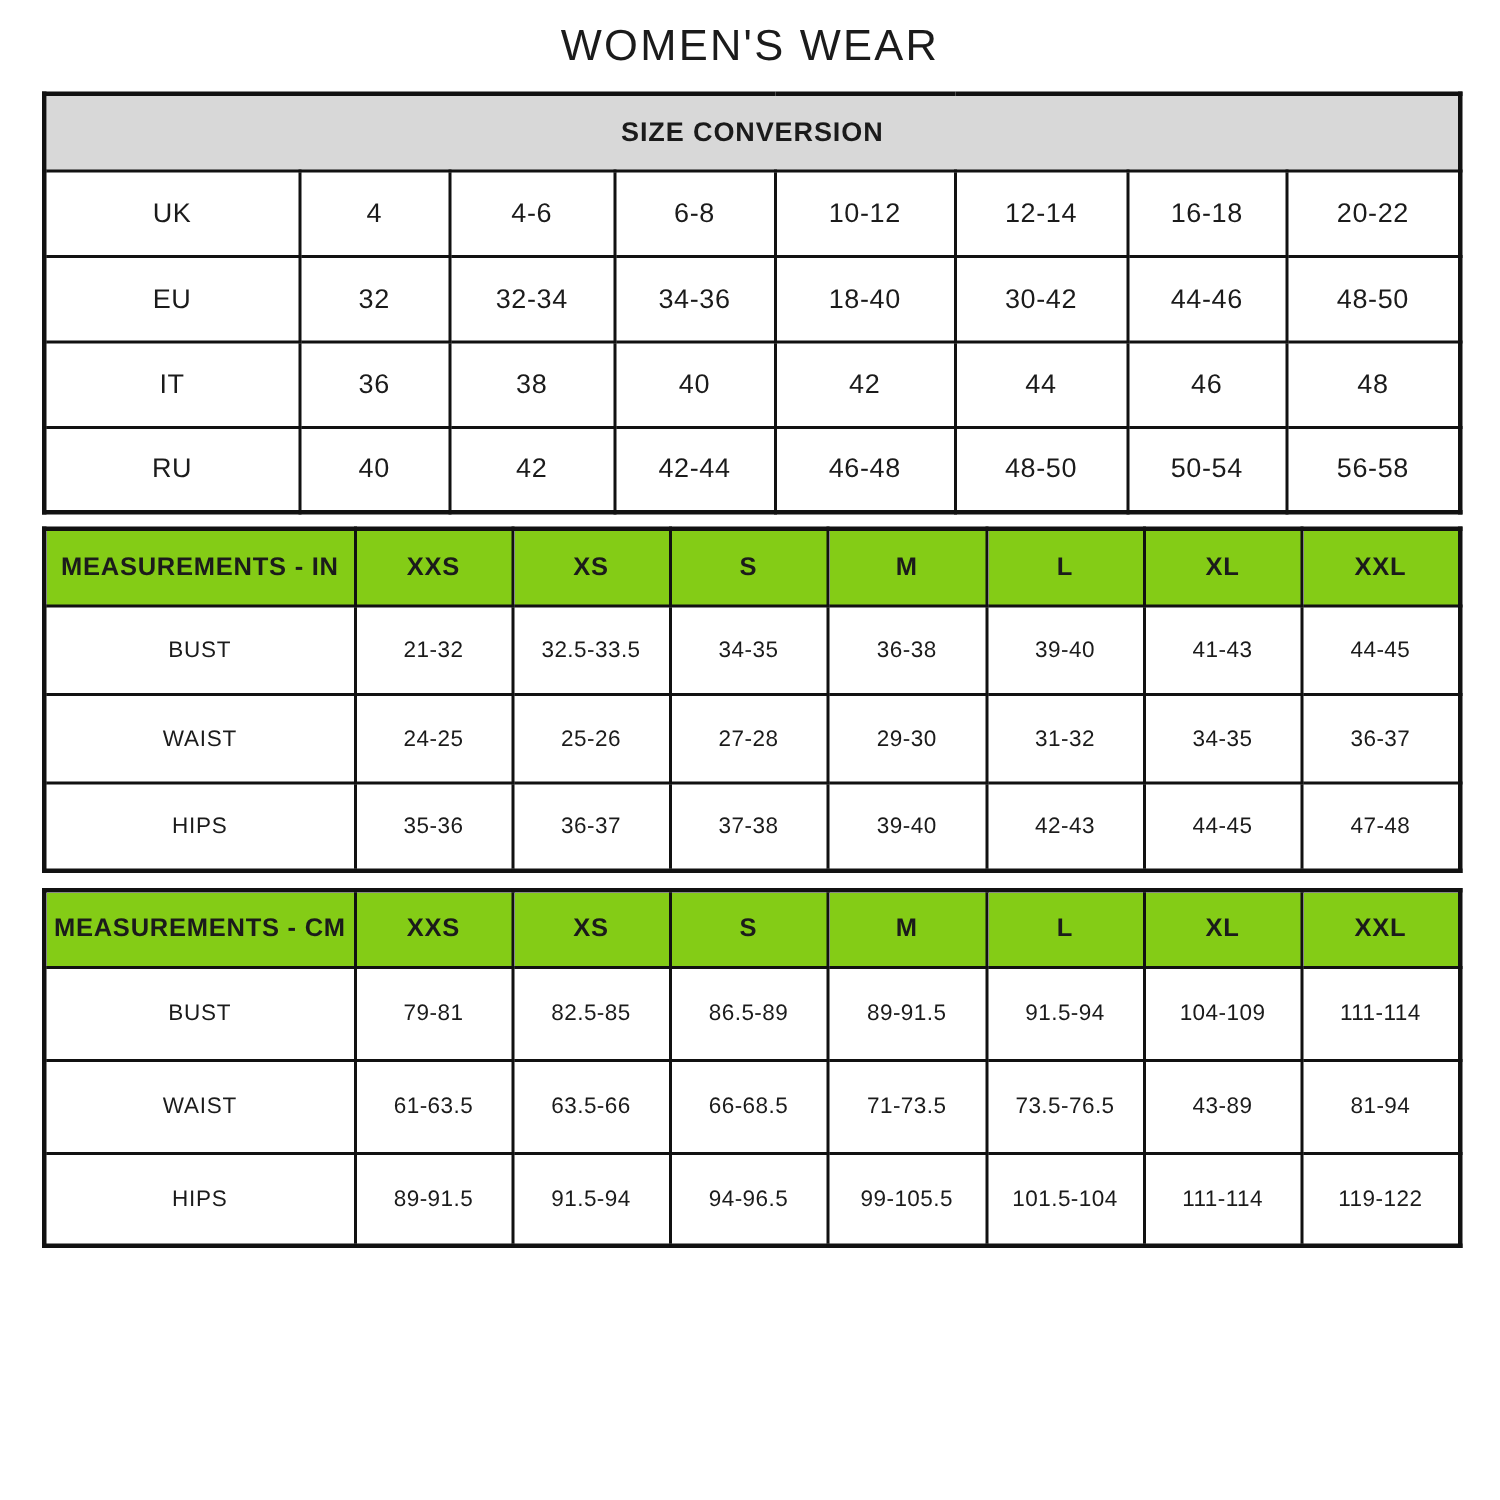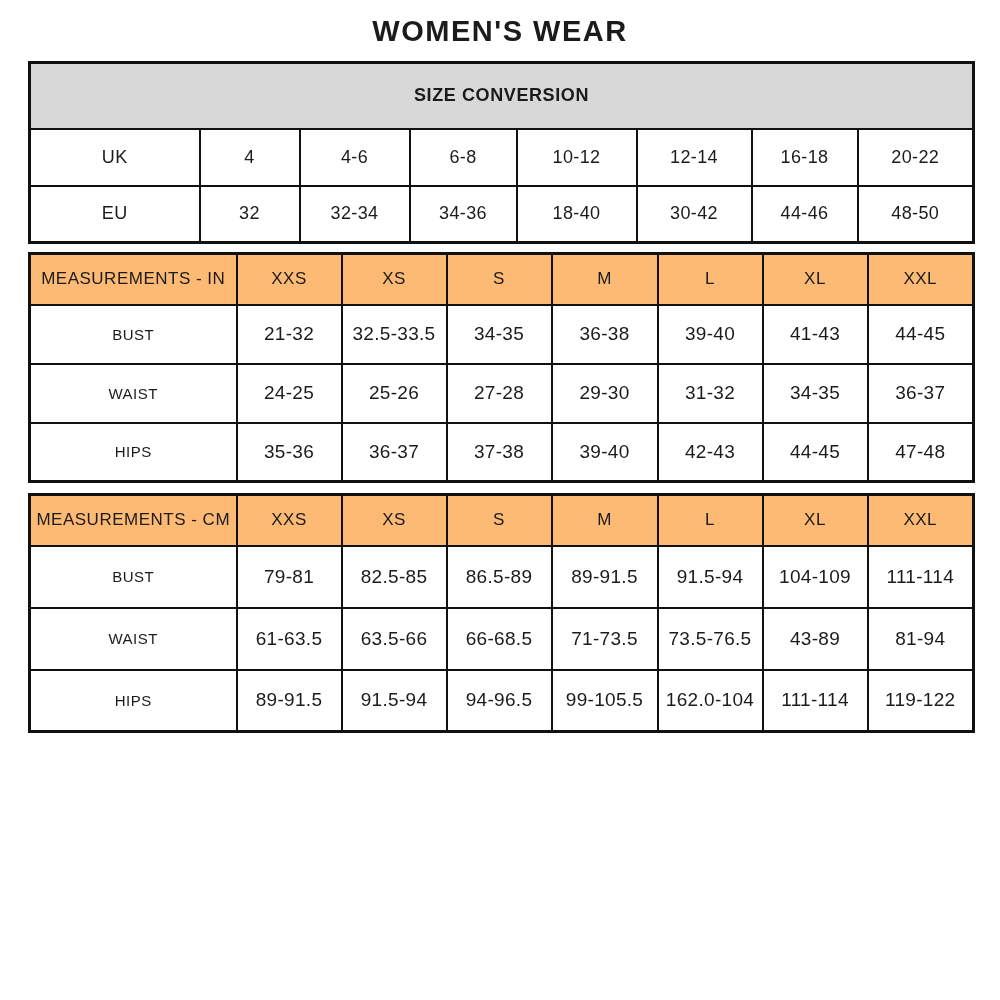--- a/index.html
+++ b/index.html
@@ -7,58 +7,58 @@
     width: 1000px; height: 1000px;
     background: #ffffff;
     font-family: "Liberation Sans", "DejaVu Sans", sans-serif;
     color: #1b1b1b;
     overflow: hidden;
   }
   .page { padding: 12px 28px 0 28px; }
   .title {
     text-align: center;
     font-size: 29px;
-    font-weight: 700;
+    font-weight: 400;
     letter-spacing: 1.5px;
     color: #1b1b1b;
     margin: 3px 0 13px 0;
   }
   table {
     width: 944px;
     border-collapse: collapse;
     border: 3px solid #111111;
     table-layout: fixed;
   }
   td, th {
     border: 2px solid #111111;
     text-align: center;
     vertical-align: middle;
     overflow: hidden;
     white-space: nowrap;
   }
   
   .conv .banner {
     background: #d8d8d8;
-    height: 66px;
+    height: 51px;
     font-size: 18px;
     font-weight: 700;
     letter-spacing: 0.6px;
   }
   .conv td { height: 57px; font-size: 18px; font-weight: 400; letter-spacing: 0.4px; }
   .tbl-gap-sm { height: 8px; }
   .tbl-gap-md { height: 10px; }
   
   .meas th {
-    background: #fdba74;
+    background: #84cc16;
     height: 51px;
     font-size: 17px;
-    font-weight: 400;
+    font-weight: 700;
     letter-spacing: 0.5px;
   }
-  .meas td { font-size: 19px; letter-spacing: 0.3px; }
+  .meas td { font-size: 15px; letter-spacing: 0.3px; }
   .meas td.rowlabel { font-size: 15px; letter-spacing: 0.5px; }
   .meas-in td { height: 59px; }
   .meas-cm td { height: 62px; }
 </style>
 </head>
 <body>
 
 <div class="page">
 
   <h1 class="title">WOMEN'S WEAR</h1>
@@ -93,20 +93,40 @@
         <tr>
           <td>EU</td>
           <td>32</td>
           <td>32-34</td>
           <td>34-36</td>
           <td>18-40</td>
           <td>30-42</td>
           <td>44-46</td>
           <td>48-50</td>
         </tr>
+        <tr>
+          <td>IT</td>
+          <td>36</td>
+          <td>38</td>
+          <td>40</td>
+          <td>42</td>
+          <td>44</td>
+          <td>46</td>
+          <td>48</td>
+        </tr>
+        <tr>
+          <td>RU</td>
+          <td>40</td>
+          <td>42</td>
+          <td>42-44</td>
+          <td>46-48</td>
+          <td>48-50</td>
+          <td>50-54</td>
+          <td>56-58</td>
+        </tr>
       </tbody>
   </table>
 
   <div class="tbl-gap-sm"></div>
 
   <table class="meas meas-in" id="meas-in">
     <colgroup>
       <col style="width:207px">
         <col style="width:105px">
         <col style="width:105px">
@@ -207,20 +227,20 @@
           <td>73.5-76.5</td>
           <td>43-89</td>
           <td>81-94</td>
         </tr>
         <tr>
           <td class="rowlabel">HIPS</td>
           <td>89-91.5</td>
           <td>91.5-94</td>
           <td>94-96.5</td>
           <td>99-105.5</td>
-          <td>162.0-104</td>
+          <td>101.5-104</td>
           <td>111-114</td>
           <td>119-122</td>
         </tr>
       </tbody>
   </table>
 
 </div>
 
 </body></html>

